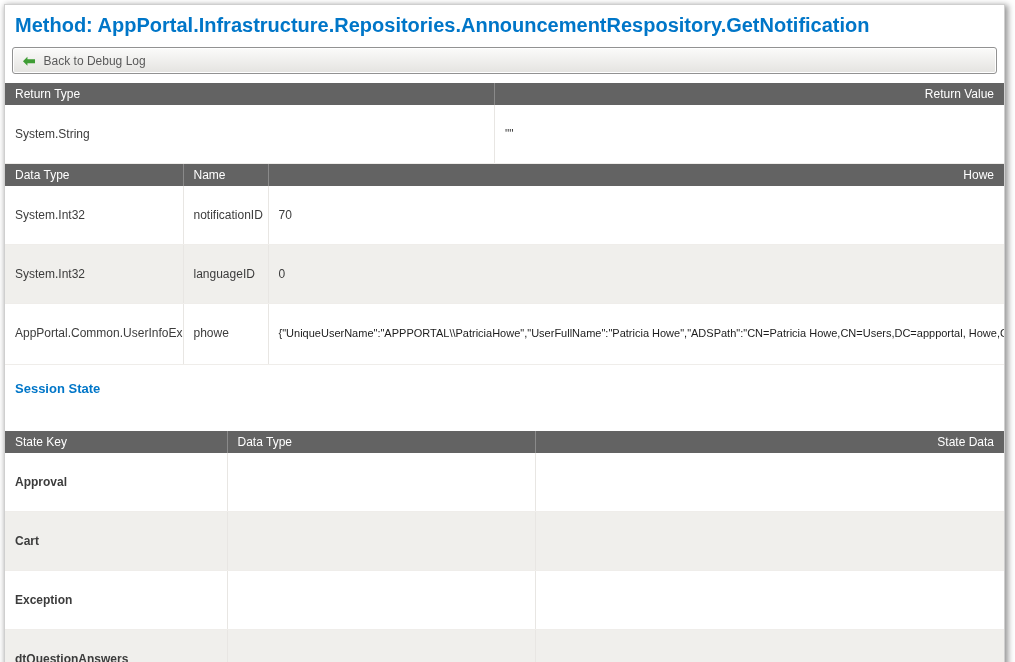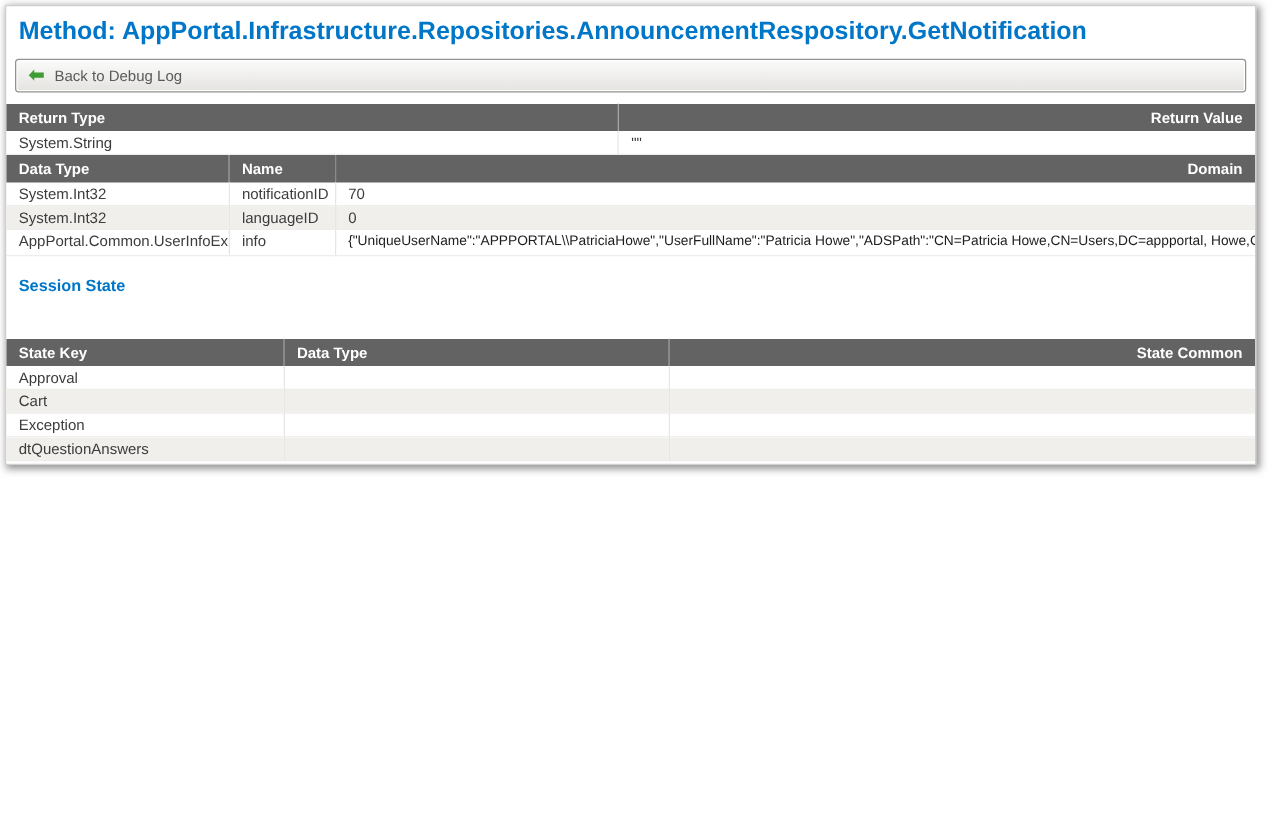--- a/index.html
+++ b/index.html
@@ -57,31 +57,31 @@
     border-collapse: collapse;
     table-layout: fixed;
     font-size: 12px;
     color: #3c3c3c;
   }
   .return-tbl { margin-top: 9px; }
 
   table.tbl th {
     background: #636363;
     color: #ffffff;
-    font-weight: bold;
+    font-weight: normal;
     text-align: left;
     font-size: 12px;
     padding: 4px 10px;
     border-right: 1px solid #8a8a8a;
     white-space: nowrap; overflow: hidden;
   }
   table.tbl th:last-child { border-right: none; text-align: right; }
 
   table.tbl td {
-    padding: 2px 10px;
+    padding: 22px 10px;
     border-right: 1px solid #e8e6e3;
     border-bottom: 1px solid #efedea;
     vertical-align: top;
     white-space: nowrap;
     overflow: hidden;
   }
   table.tbl td:last-child { border-right: none; }
   table.tbl tr.alt td { background: #f0efec; }
 
   .c-rtype  { width: 49%; }
@@ -92,21 +92,21 @@
 
   td.json-cell {
     font-size: 11px;
     line-height: 15.6px;
     color: #1d1d1d;
     white-space: pre;
     overflow: hidden;
     padding: 5px 0 6px 10px;
   }
 
-  .session-tbl td { padding: 5px 10px; }
+  .session-tbl td { padding: 5px 10px; font-weight: bold; }
 
   .section-heading {
     color: #0076c8;
     font-weight: bold;
     font-size: 13px;
     padding: 16px 10px 0 10px;
     margin-bottom: 35px;
   }
 </style>
 </head>
@@ -135,37 +135,37 @@
       </tr>
     </tbody>
   </table>
 
 
   <table class="tbl args-tbl">
     <thead>
       <tr>
         <th class="c-datatype">Data Type</th>
         <th class="c-name">Name</th>
-        <th>Domain</th>
+        <th>Howe</th>
       </tr>
     </thead>
     <tbody>
       <tr>
         <td>System.Int32</td>
         <td>notificationID</td>
         <td>70</td>
       </tr>
       <tr class="alt">
         <td>System.Int32</td>
         <td>languageID</td>
         <td>0</td>
       </tr>
       <tr>
         <td>AppPortal.Common.UserInfoEx</td>
-        <td>info</td>
+        <td>phowe</td>
         <td class="json-cell">{"UniqueUserName":"APPPORTAL\\PatriciaHowe","UserFullName":"Patricia Howe","ADSPath":"CN=Patricia Howe,CN=Users,DC=appportal,
 Howe,CN=Users,DC=appportal,DC=flexdev,DC=com","UserNameExcludingDomain":"PatriciaHowe","IsSystemAdmin":false,"MemberGroup
 [{"ID":"4688d09d1b13654b9f96f2d005a916e1","Name":""},{"ID":"38c3569198bbf948a6820332e88732ba","Name":""},{"ID":"2797561fa547d3
 Howe,CN=Users,DC=appportal,DC=flexdev,DC=com"},{"Name":"Domain","Value":"APPPORTAL"},{"Name":"givenName","Value":"Patricia"},
 {"Name":"organizationalUnitUser","Value":"CN=Patricia Howe,CN=Users,DC=appportal,DC=flexdev,DC=com"},{"Name":"physicalDeliveryO
 {"Name":"company","Value":"Not Defined"},{"Name":"department","Value":"Not Defined"},{"Name":"DisplayName","Value":"Patricia Howe"
 {"Name":"mail","Value":"phowe@flexerasoftware.com"},{"Name":"manager","Value":"CN=Ravi Mazumdar,CN=Users,DC=appportal,DC=flex
 {"Name":"postalCode","Value":"Not Defined"},{"Name":"sAMAccountName","Value":"PatriciaHowe"},{"Name":"sn","Value":"Howe"},{"Name"
 {"ID":"SMS00004"}],"UserDeviceMemberCollections":[{"ID":"ORD00B78"},{"ID":"SMS00002"},{"ID":"SMS00004"}],"Exception":[],"PrimaryDevic
 06:00","AlternateApprover":null,"IsUserOutOfOffice":false,"IsAdminAccessLevel":true,"HasRequestOnBehalfAccess":true,"HasSupportToolsA
@@ -175,21 +175,21 @@
     </tbody>
   </table>
 
   <div class="section-heading">Session State</div>
 
   <table class="tbl session-tbl">
     <thead>
       <tr>
         <th class="c-key">State Key</th>
         <th class="c-dtype">Data Type</th>
-        <th>State Common</th>
+        <th>State Data</th>
       </tr>
     </thead>
     <tbody>
       <tr>
         <td>Approval</td>
         <td></td>
         <td></td>
       </tr>
       <tr class="alt">
         <td>Cart</td>

